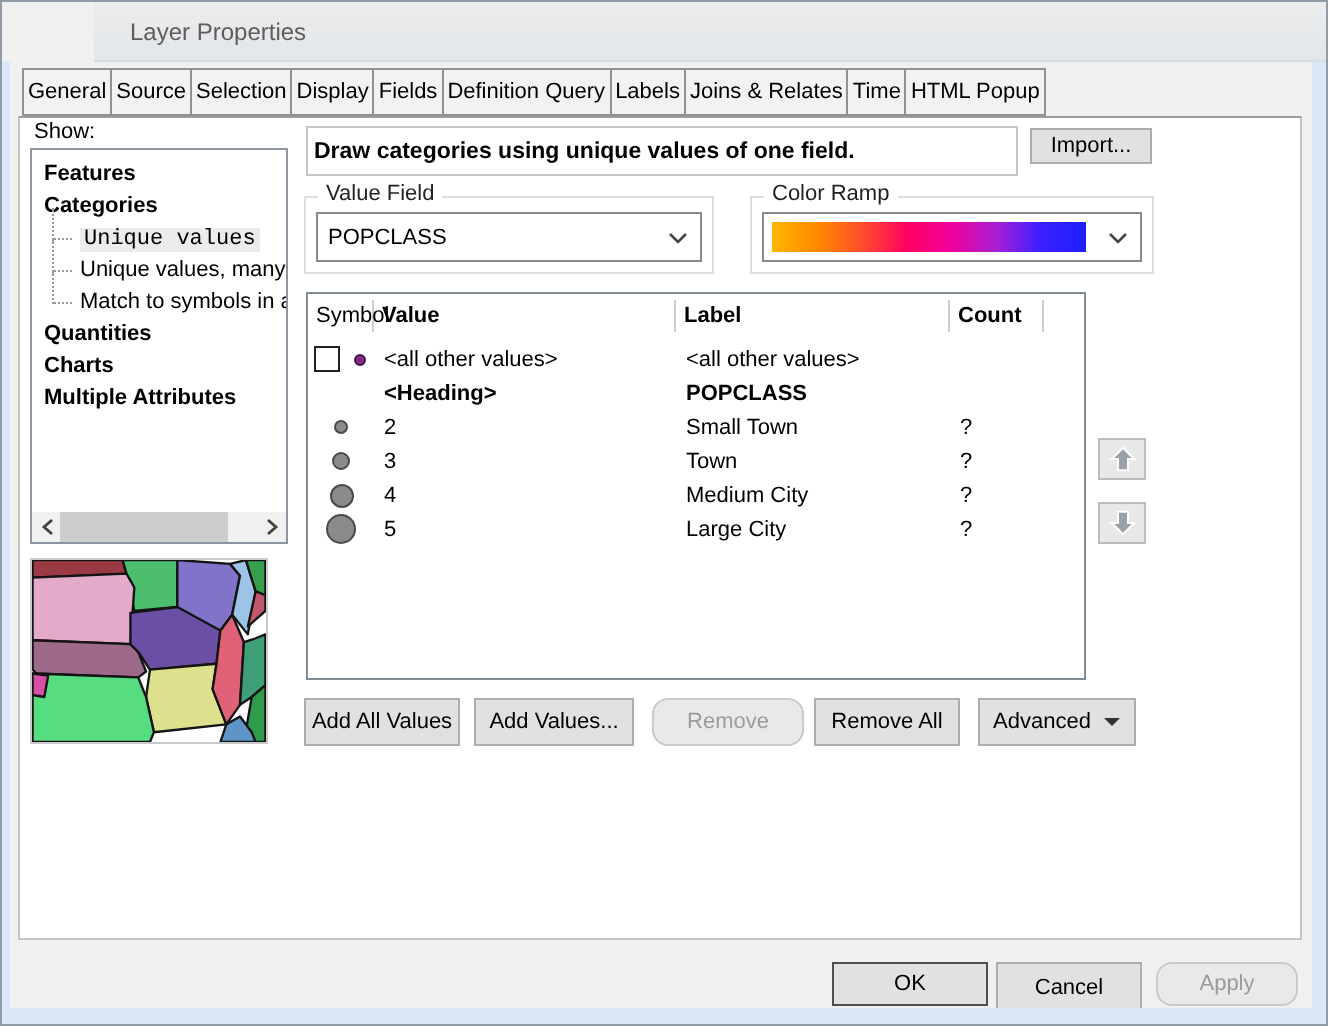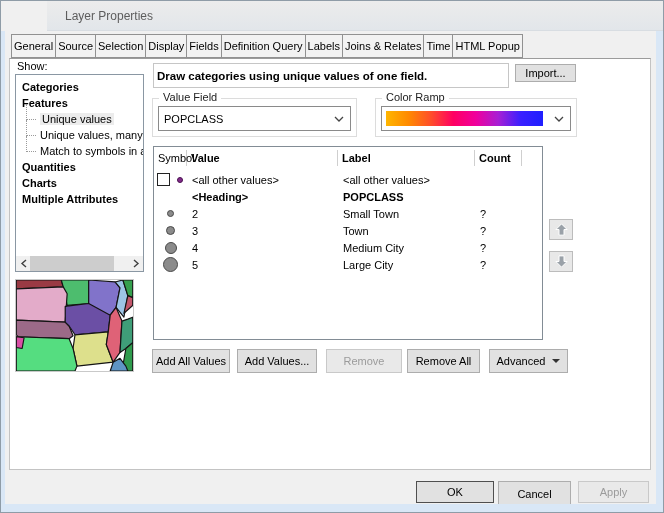--- a/index.html
+++ b/index.html
@@ -18,31 +18,31 @@
   .tab.active{background:#fff;height:28px;margin-top:-3px;border-bottom:none;position:relative;z-index:7;padding:0 9px;border-left:1px solid #919191;margin-left:-1px;}
   
   .page{position:absolute;left:8px;top:57px;width:642px;height:412px;background:#fff;border:1px solid #c3c3c3;border-top:1px solid #9b9b9b;z-index:5;}
   
   .show-label{position:absolute;left:16px;top:59px;font-size:11px;z-index:6;}
   .tree{position:absolute;left:14px;top:73px;width:129px;height:198px;background:#fff;border:1px solid #8a97a3;z-index:6;overflow:hidden;}
   .t-item{font-size:11px;height:16px;line-height:16px;padding-left:6px;white-space:nowrap;cursor:pointer;}
   .t-item.bold{font-weight:bold;}
   .t-child{position:relative;padding-left:24px;}
   .t-child::before{content:"";position:absolute;left:10px;top:-7px;width:9px;height:15px;border-left:1px dotted #9a9a9a;border-bottom:1px dotted #9a9a9a;}
-  .t-sel{background:#ececec;padding:0 2px;}
+  .t-sel{background:#ececec;padding:0 2px;font-family:Liberation Mono, monospace;}
   .tree-scroll{position:absolute;left:0;bottom:0;width:100%;height:15px;background:#f0f0f0;display:flex;align-items:center;z-index:7;}
   .ts-arrow{width:14px;height:15px;display:flex;align-items:center;justify-content:center;cursor:pointer;}
   .ts-thumb{height:15px;width:84px;background:#cdcdcd;margin-left:0;cursor:pointer;}
   .ts-spacer{flex:1;}
   
   .map{position:absolute;left:14px;top:278px;width:119px;height:93px;border:1px solid #c9c9c9;z-index:6;background:#fff;}
   
   .desc-box{position:absolute;left:152px;top:62px;width:356px;height:25px;border:1px solid #c6c6c6;display:flex;align-items:center;padding-left:3px;font-size:11.5px;font-weight:bold;z-index:6;background:#fff;}
   .btn{background:#e1e1e1;border:1px solid #adadad;font-size:11px;color:#000;display:flex;align-items:center;justify-content:center;cursor:pointer;z-index:6;position:absolute;}
-  .btn.disabled{background:#e9e9e9;border-color:#c9c9c9;color:#9b9b9b;cursor:default;}
+  .btn.disabled{background:#e9e9e9;border-color:#c9c9c9;color:#9b9b9b;cursor:default;border-radius:8px;}
   .btn.default{border-color:#4f4f4f;}
   .group{position:absolute;border:1px solid #dcdcdc;z-index:6;}
   .glabel{position:absolute;top:-8px;left:6px;background:#fff;padding:0 4px;font-size:11px;color:#222;}
   .combo{position:absolute;background:#fff;border:1px solid #8a8a8a;display:flex;align-items:center;z-index:7;cursor:pointer;}
   .combo-text{flex:1;font-size:11px;padding-left:5px;}
   .combo-chev{width:22px;display:flex;align-items:center;justify-content:center;}
   .ramp-strip{position:absolute;left:4px;top:4px;bottom:4px;right:27px;}
   
   .vtable{position:absolute;left:152px;top:145px;width:390px;height:194px;border:1px solid #828c95;background:#fff;z-index:6;font-size:11px;}
   .vhead{display:flex;height:22px;align-items:center;}
@@ -96,22 +96,22 @@
     <div class="tab">Joins &amp; Relates</div>
     <div class="tab">Time</div>
     <div class="tab">HTML Popup</div>
   </div>
 
   <div class="page"></div>
 
   <div class="show-label">Show:</div>
   <div class="tree">
     <div style="height:4px"></div>
+    <div class="t-item bold">Features</div>
     <div class="t-item bold">Categories</div>
-    <div class="t-item bold">Features</div>
     <div class="t-item t-child"><span class="t-sel">Unique values</span></div>
     <div class="t-item t-child">Unique values, many</div>
     <div class="t-item t-child">Match to symbols in a</div>
     <div class="t-item bold">Quantities</div>
     <div class="t-item bold">Charts</div>
     <div class="t-item bold">Multiple Attributes</div>
     <div class="tree-scroll">
       <div class="ts-arrow">
           <svg width="7" height="9" viewBox="0 0 7 9">
             <path d="M6,1 L2,4.5 L6,8" stroke="#404040" stroke-width="1.4" fill="none"></path>

